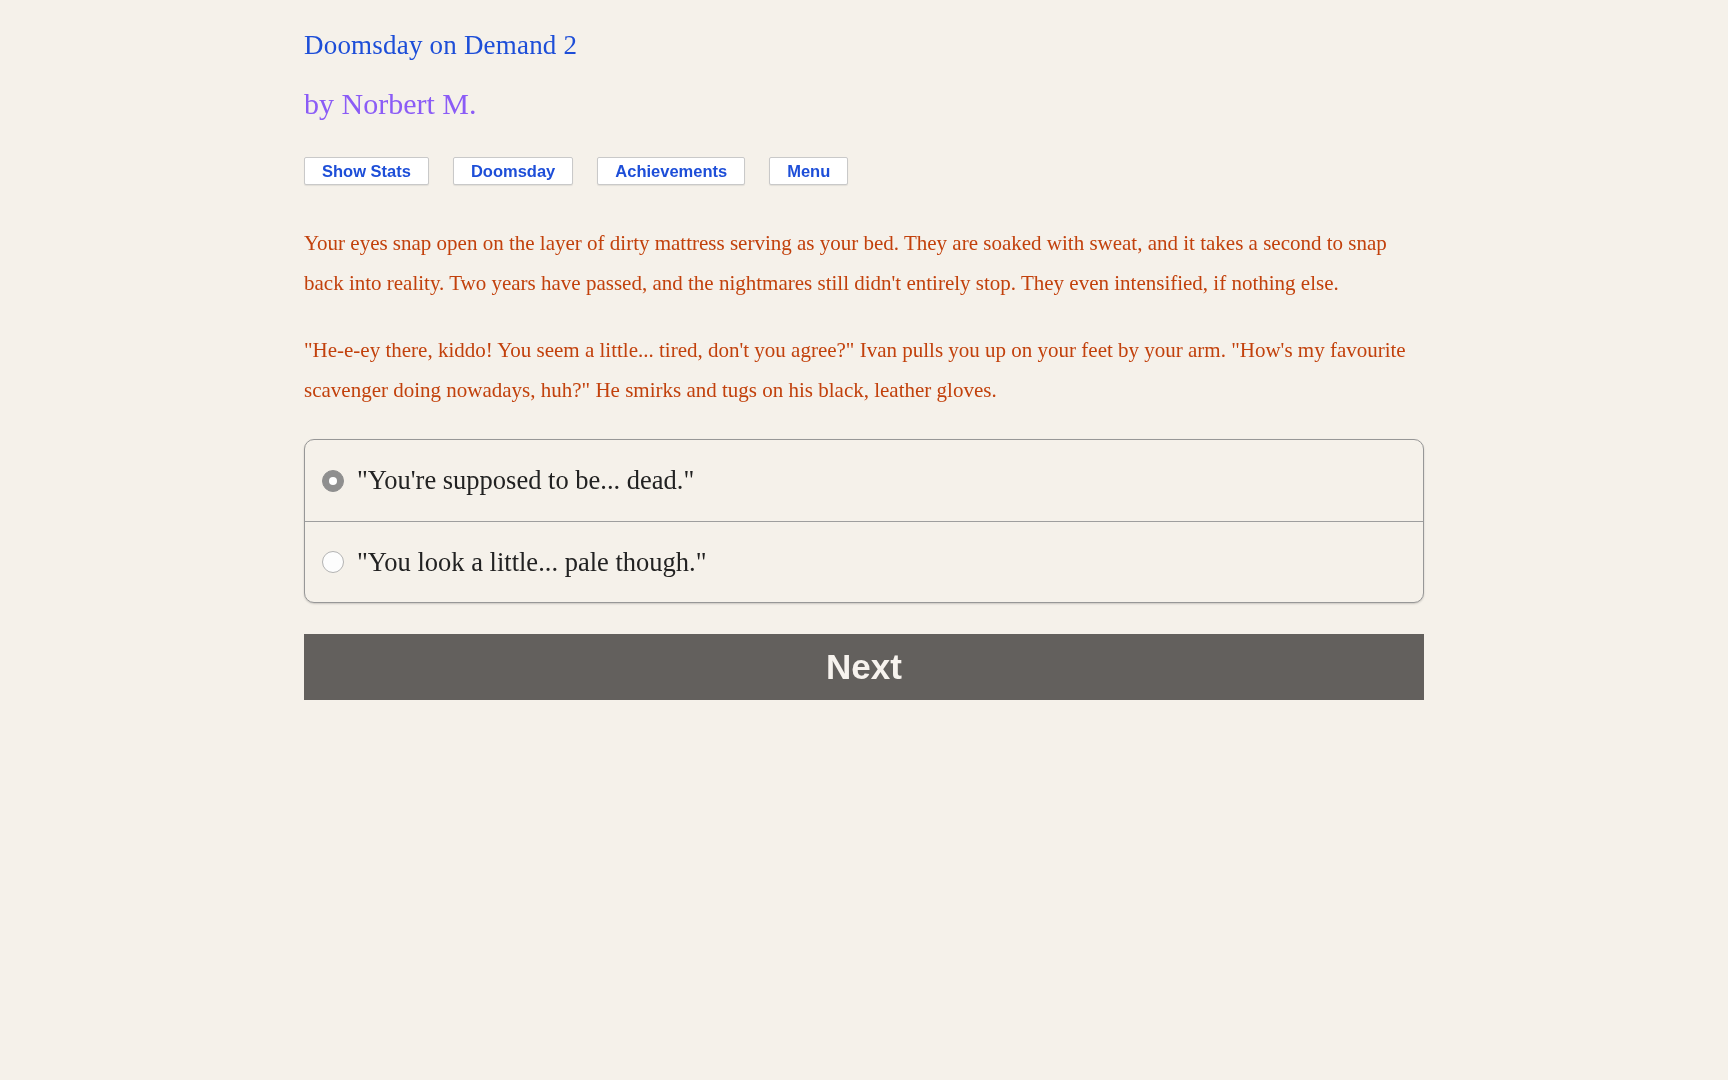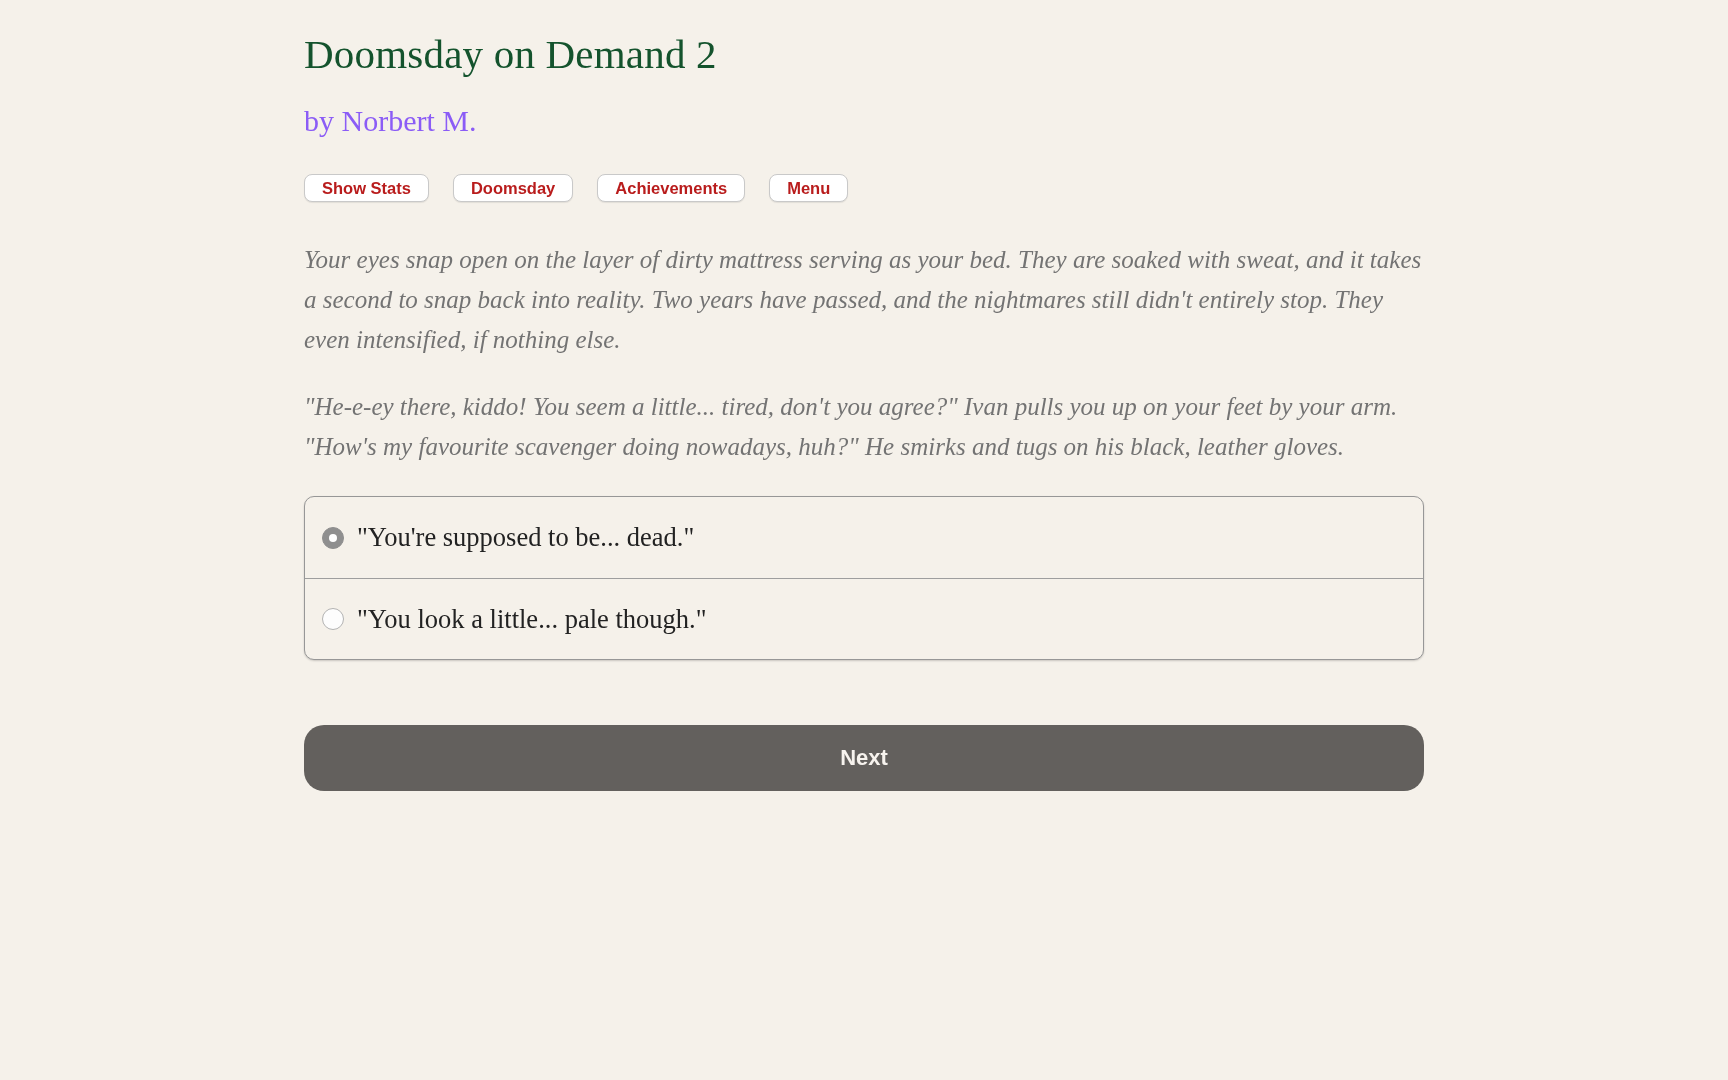--- a/index.html
+++ b/index.html
@@ -13,62 +13,61 @@
     overflow: hidden;
   }
 
   .content {
     width: 1120px;
     margin-left: 304px;
     padding-top: 30px;
   }
 
   .game-title {
-    font-size: 41px;
+    font-size: 27px;
     font-weight: 400;
     letter-spacing: 0.2px;
-    color: #14532d;
+    color: #1d4ed8;
     margin-bottom: 26px;
   }
 
   .game-author {
     font-size: 30px;
     font-weight: 400;
     color: #8b5cf6;
     margin-bottom: 36px;
   }
 
   .toolbar {
     display: flex;
     gap: 24px;
     margin-bottom: 38px;
   }
 
   .toolbar button {
     font-family: "Liberation Sans", sans-serif;
     font-size: 16.5px;
     font-weight: 700;
-    color: #b91c1c;
+    color: #1d4ed8;
     background: #ffffff;
     border: 1px solid #c9c9c9;
-    border-radius: 8px;
+    border-radius: 2px;
     padding: 3px 17px;
     height: 28px;
     line-height: 20px;
     box-shadow: 0 1px 1px rgba(0,0,0,0.08);
     cursor: pointer;
   }
 
   .story p {
-    font-size: 25px;
+    font-size: 21px;
     line-height: 40px;
-    color: #737373;
+    color: #c2410c;
     margin-bottom: 27px;
     width: 1120px;
-    font-style: italic;
   }
 
   .choice-box {
     border: 1px solid #979797;
     border-radius: 10px;
     box-shadow: 0 1px 2px rgba(0,0,0,0.18);
     margin-top: 29px;
     background: #f5f1ea;
     overflow: hidden;
   }
@@ -115,26 +114,26 @@
 
   .choice-label {
     font-size: 26.5px;
     color: #222222;
   }
 
   .next-button {
     display: block;
     width: 1120px;
     height: 66px;
-    margin-top: 65px;
+    margin-top: 31px;
     background: #63605d;
     border: none;
-    border-radius: 20px;
+    border-radius: 0;
     font-family: "Liberation Sans", sans-serif;
-    font-size: 22px;
+    font-size: 35px;
     font-weight: 700;
     color: #f7f3ee;
     cursor: pointer;
   }
 </style>
 </head>
 <body>
 
 <div class="content">
 

